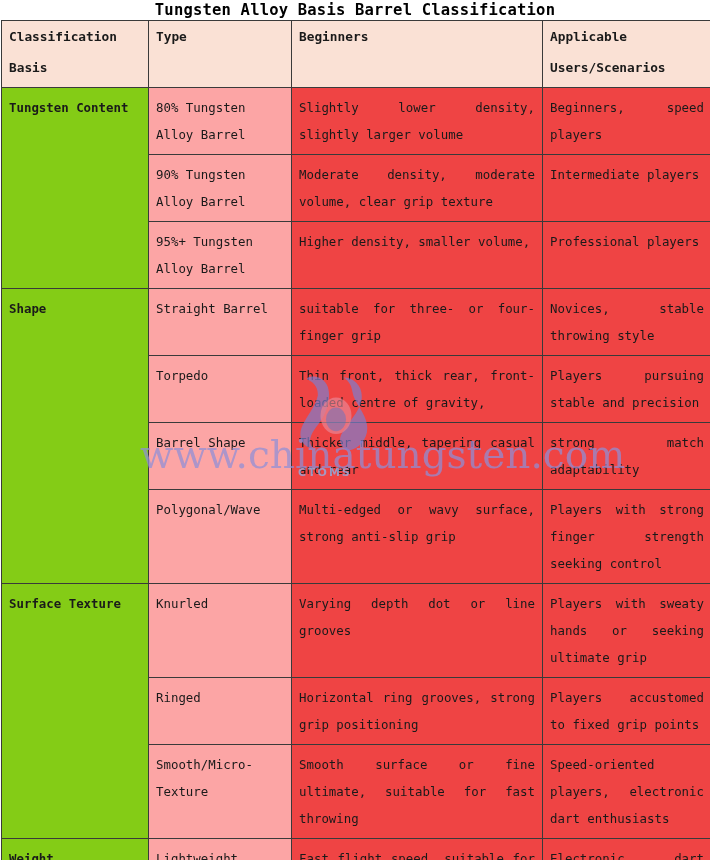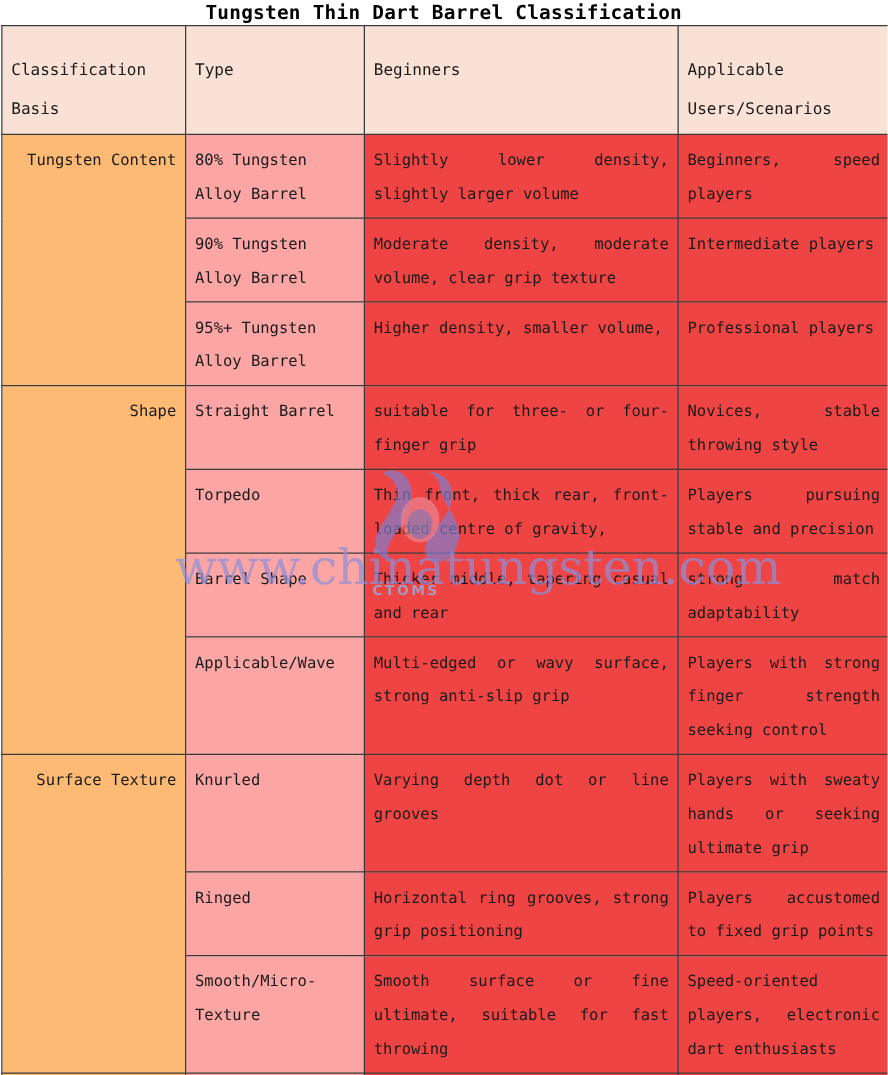--- a/index.html
+++ b/index.html
@@ -51,35 +51,35 @@
 
   
   col.c1 { width: 147px; }
   col.c2 { width: 143px; }
   col.c3 { width: 251px; }
   col.c4 { width: 169px; }
 
   
   tr.header-row td {
     background: #FAE1D5;
-    font-weight: normal;
+    font-weight: bold;
     font-size: 12.8px;
     line-height: 31px;
-    padding-top: 20px;
+    padding-top: 0;
     padding-bottom: 4px;
     text-align: left;
   }
 
   
   td.basis-cell {
-    background: #fdba74;
-    font-weight: normal;
+    background: #84cc16;
+    font-weight: bold;
     font-size: 12.8px;
     vertical-align: middle;
-    text-align: right;
+    text-align: left;
     padding-left: 8px;
   }
 
   
   td.data-cell {
     background: #ef4444;
     text-align: justify;
     text-align-last: left;
   }
   td.type-cell {
@@ -124,21 +124,21 @@
     font-size: 11px;
     font-weight: bold;
     letter-spacing: 2px;
     color: #9aa8d8;
     opacity: 0.85;
   }
 </style>
 </head>
 <body>
 
-<div id="page-title">Tungsten Thin Dart Barrel Classification</div>
+<div id="page-title">Tungsten Alloy Basis Barrel Classification</div>
 
 <table class="class-table">
   <colgroup>
     <col class="c1">
       <col class="c2">
       <col class="c3">
       <col class="c4">
   </colgroup>
   <tbody id="table-body">
       <tr class="header-row">
@@ -173,21 +173,21 @@
         <td class="type-cell">Torpedo</td>
         <td class="data-cell">Thin front, thick rear, front-loaded centre of gravity,</td>
         <td class="data-cell">Players pursuing stable and precision</td>
       </tr>
       <tr>
         <td class="type-cell">Barrel Shape</td>
         <td class="data-cell">Thicker middle, tapering casual and rear</td>
         <td class="data-cell">strong match adaptability</td>
       </tr>
       <tr>
-        <td class="type-cell">Applicable/Wave</td>
+        <td class="type-cell">Polygonal/Wave</td>
         <td class="data-cell">Multi-edged or wavy surface, strong anti-slip grip</td>
         <td class="data-cell">Players with strong finger strength seeking control</td>
       </tr>
       <tr>
         <td class="basis-cell" rowspan="3">Surface Texture</td>
         <td class="type-cell">Knurled</td>
         <td class="data-cell">Varying depth dot or line grooves</td>
         <td class="data-cell">Players with sweaty hands or seeking ultimate grip</td>
       </tr>
       <tr>

